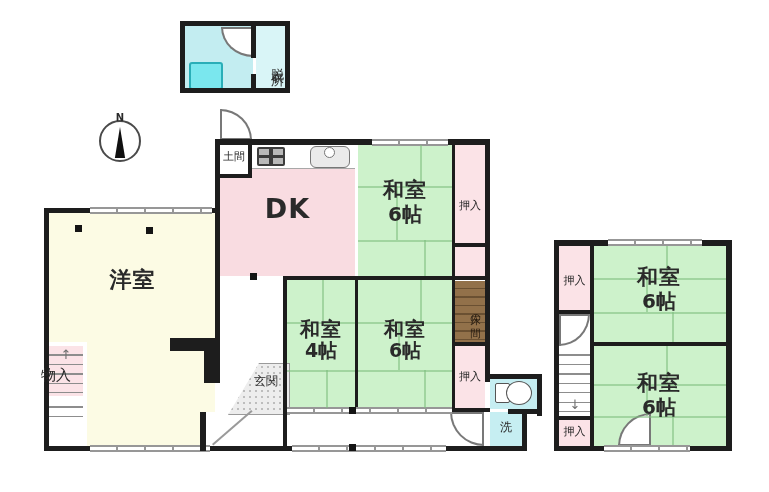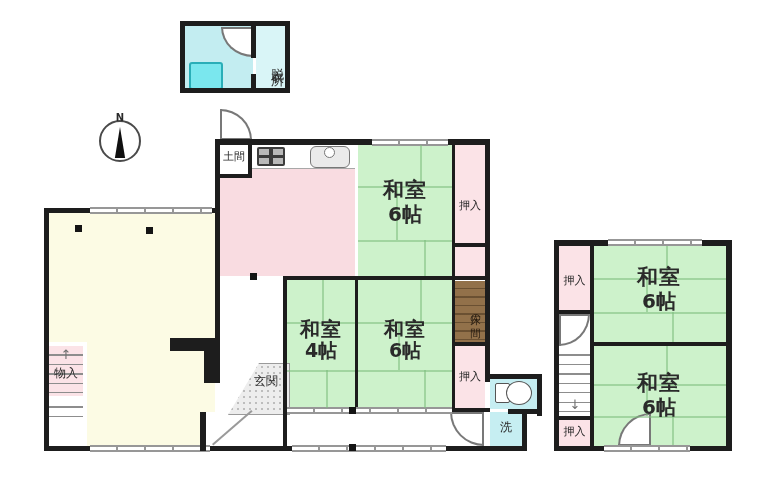--- a/index.html
+++ b/index.html
@@ -168,23 +168,25 @@
   <div class="wall" style="left:554px;top:446px;width:178px;height:5px;"></div>
   <div class="win-h" style="left:604px;top:445px;width:86px;"></div>
   <div class="wall" style="left:590px;top:246px;width:4px;height:200px;"></div>
   <div class="wall" style="left:554px;top:310px;width:40px;height:4px;"></div>
   <div class="wall" style="left:554px;top:416px;width:40px;height:4px;"></div>
   <div class="wall" style="left:594px;top:342px;width:132px;height:4px;"></div>
 
   <div class="label" style="left:219px;top:151px;width:30px;font-size:11px;">土間</div>
 
   <div class="label" style="left:225px;top:194px;width:125px;">
+    <div class="rname" style="font-size:27px;">DK</div>
   </div>
 
   <div class="label" style="left:60px;top:268px;width:145px;">
+    <div class="rname" style="font-size:22px;">洋室</div>
   </div>
 
   <div class="label" style="left:363px;top:179px;width:84px;">
     <div class="rname" style="font-size:21px;">和室</div>
     <div style="font-size:20px;font-weight:600;">6帖</div>
   </div>
 
   <div class="label" style="left:288px;top:318px;width:66px;">
     <div class="rname" style="font-size:20px;">和室</div>
     <div style="font-size:19px;font-weight:600;">4帖</div>
@@ -203,17 +205,17 @@
   <div class="label" style="left:615px;top:372px;width:88px;">
     <div class="rname" style="font-size:21px;">和室</div>
     <div style="font-size:20px;font-weight:600;">6帖</div>
   </div>
 
   <div class="label" style="left:455px;top:200px;width:30px;font-size:11px;">押入</div>
   <div class="label" style="left:455px;top:371px;width:30px;font-size:11px;">押入</div>
   <div class="label vtext" style="left:460px;top:286px;width:21px;height:54px;font-size:10.5px;color:#241a10;letter-spacing:1px;">床の間</div>
   <div class="label" style="left:559px;top:275px;width:31px;font-size:11px;">押入</div>
   <div class="label" style="left:559px;top:426px;width:31px;font-size:11px;">押入</div>
-  <div class="label" style="left:49px;top:367px;width:34px;font-size:12px;">物入</div>
+  <div class="label" style="left:39px;top:367px;width:34px;font-size:15px;">物入</div>
   <div class="label" style="left:243px;top:375px;width:46px;font-size:12px;">玄関</div>
   <div class="label" style="left:492px;top:421px;width:28px;font-size:12px;">洗</div>
 
 </div>
 
 </body></html>

